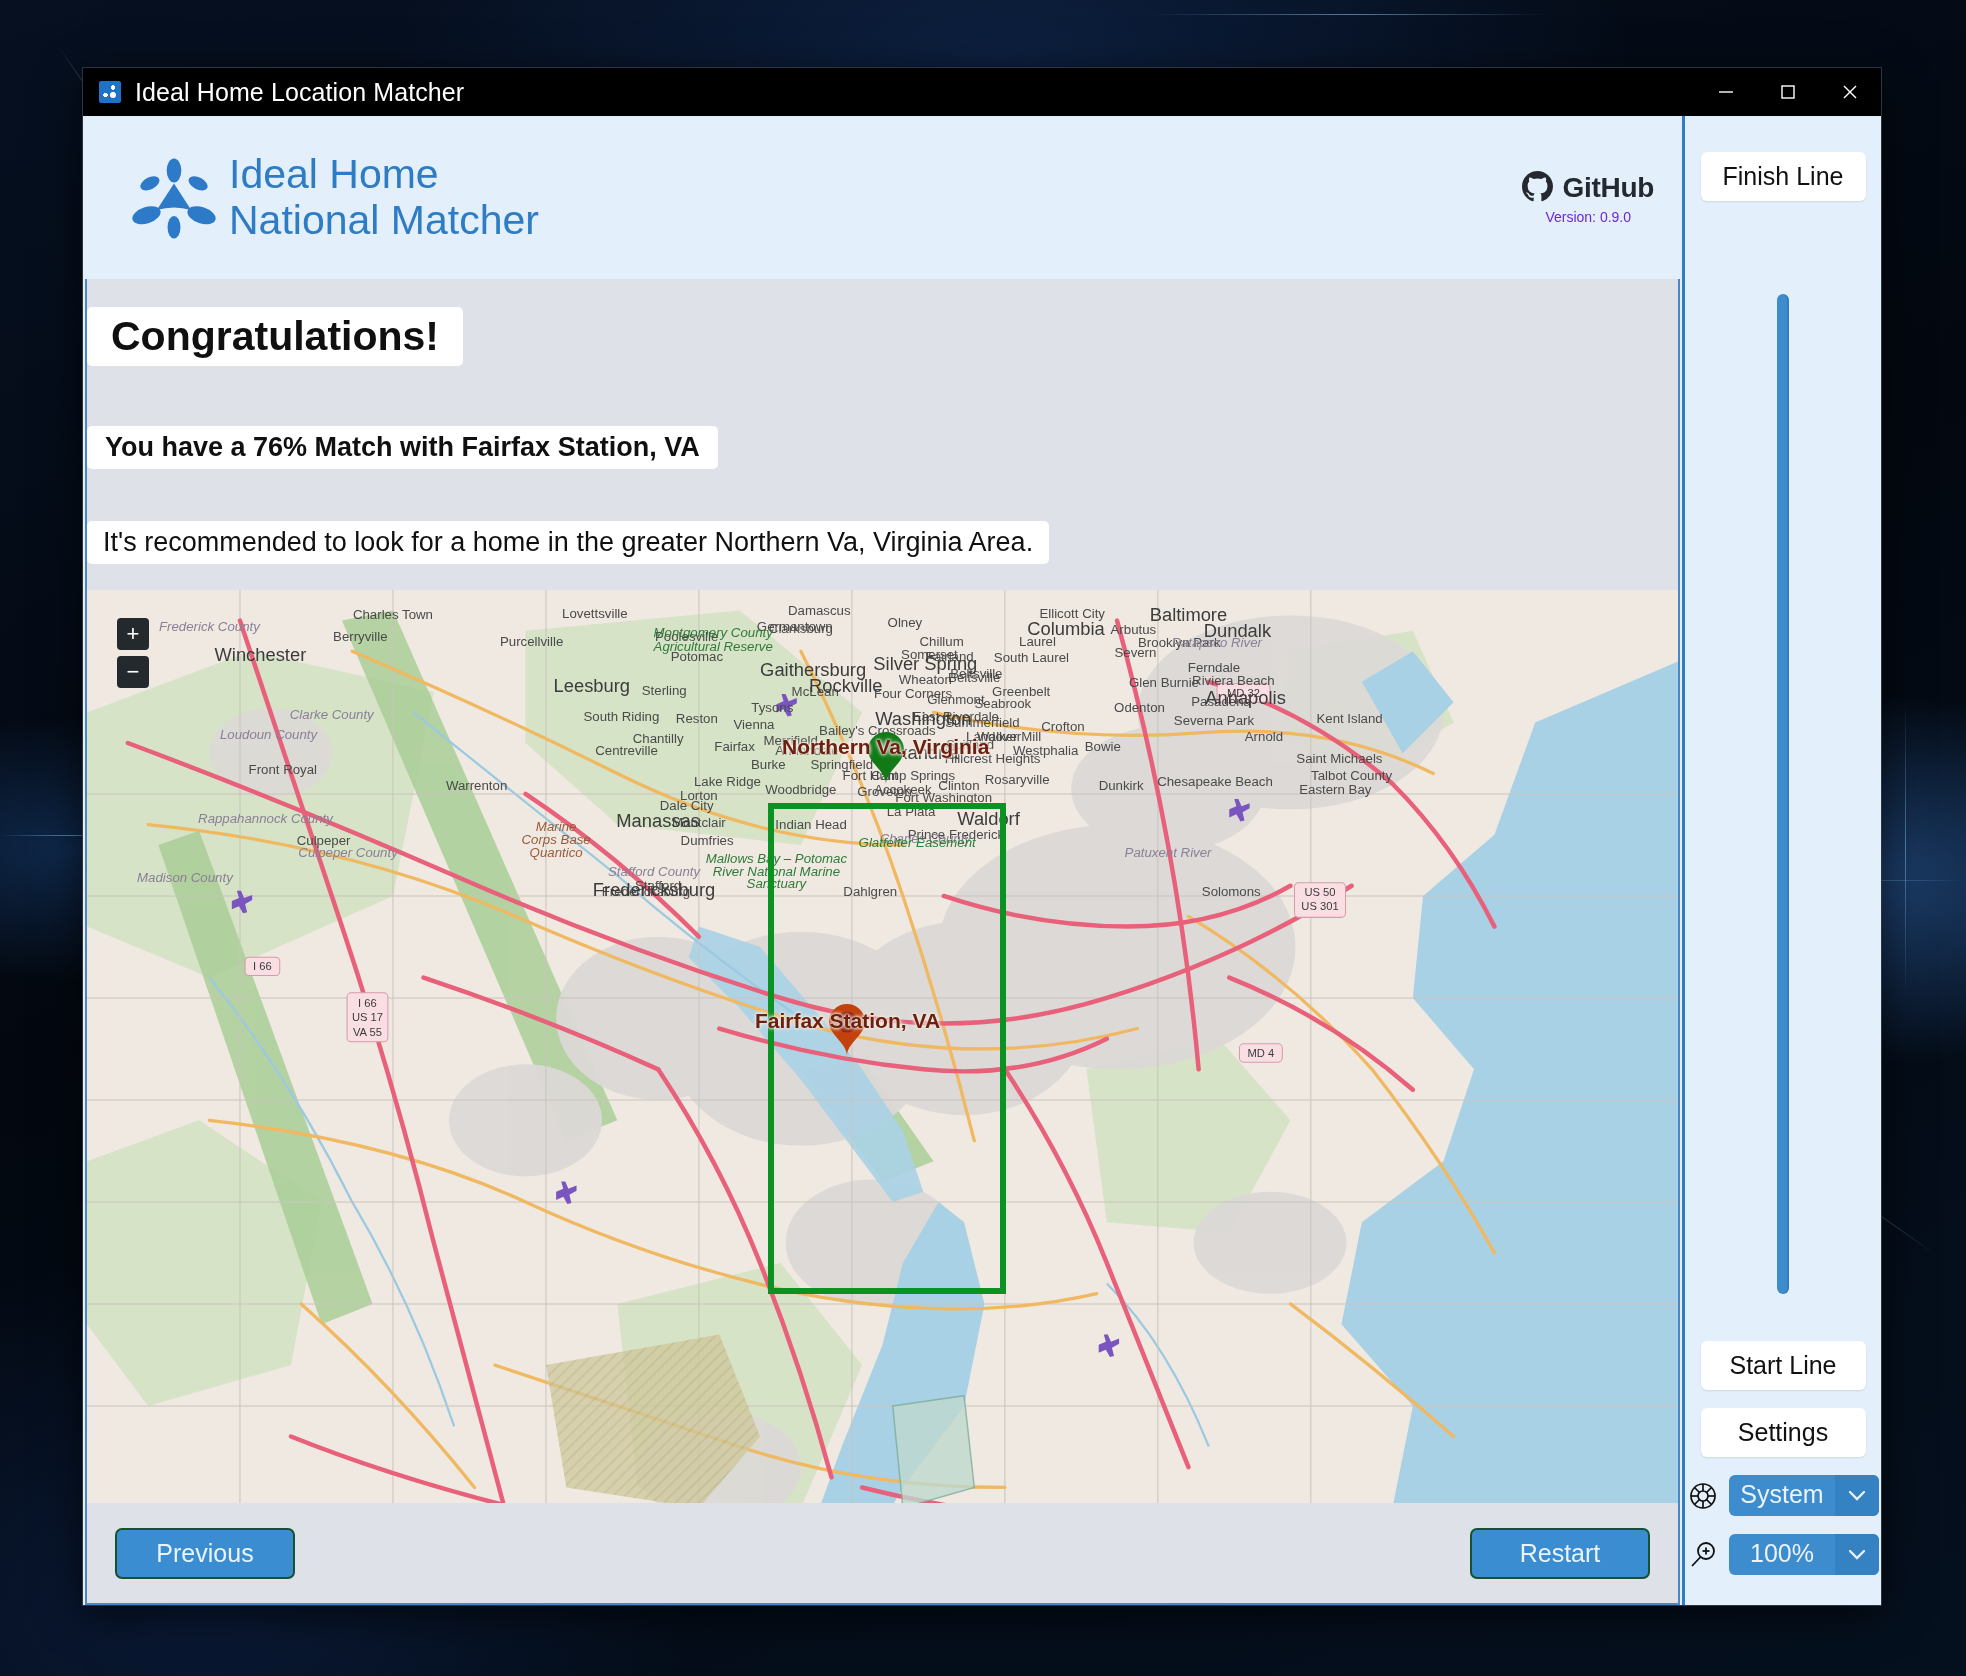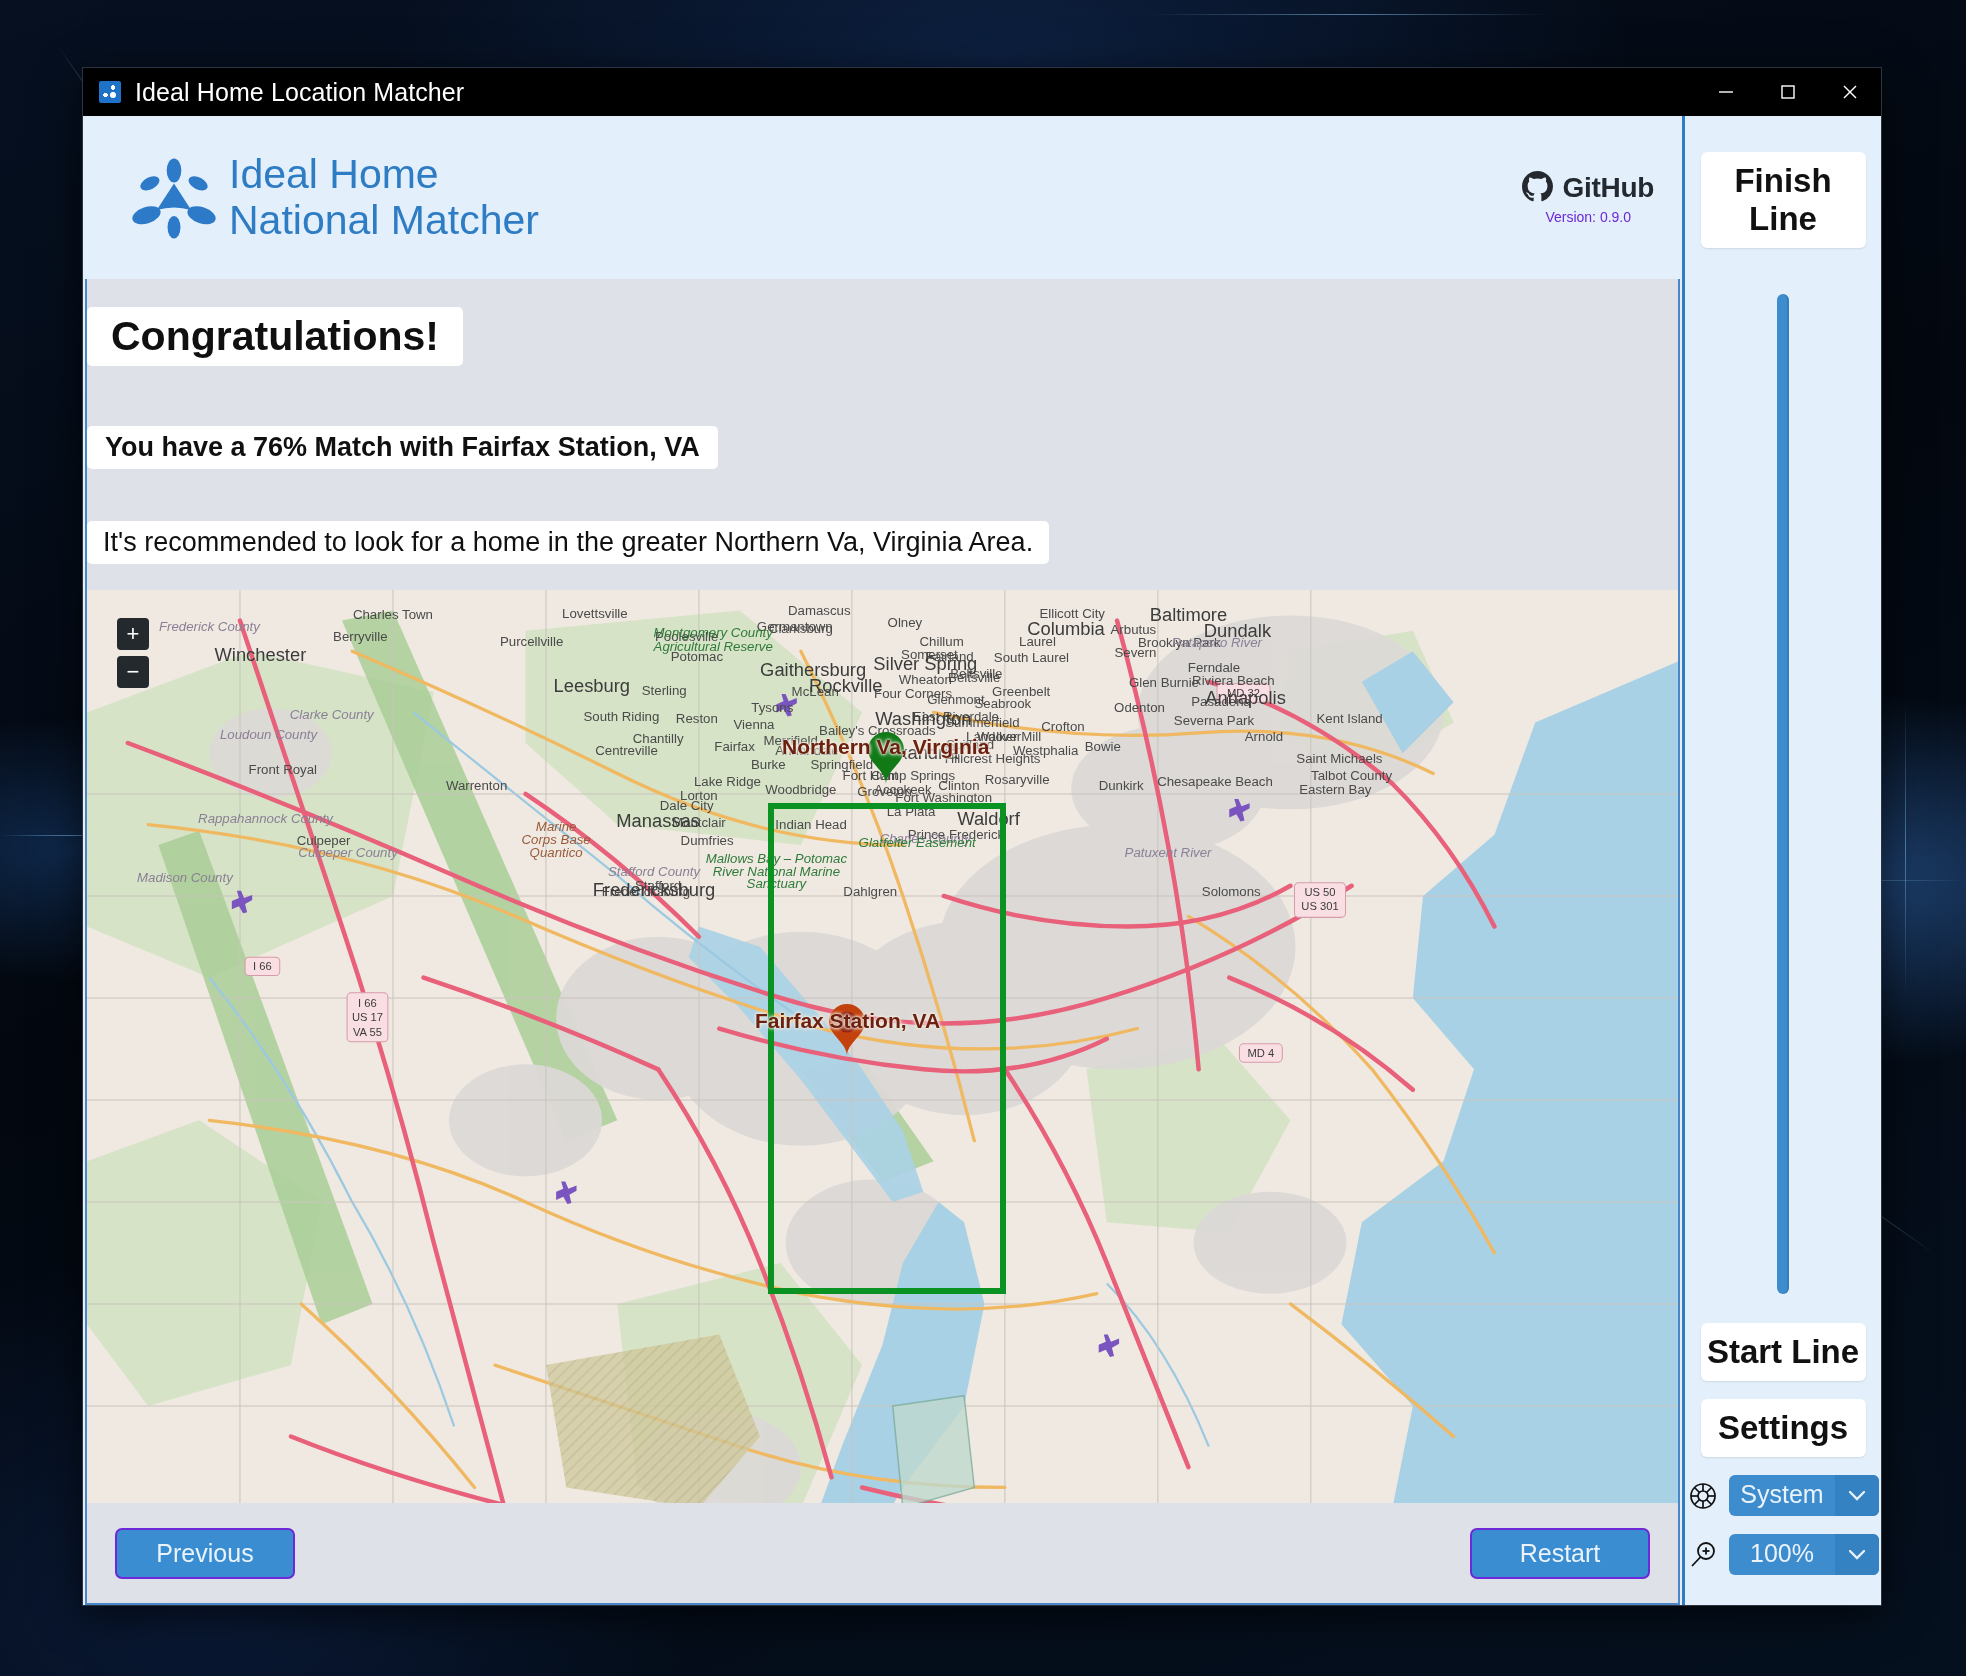--- a/index.html
+++ b/index.html
@@ -104,27 +104,27 @@
     font-size:21px;font-weight:bold;color:#6b2010;white-space:nowrap;
     text-shadow:0 0 3px #f2ece3,0 0 3px #f2ece3,0 0 5px #f2ece3;
   }
 
   
   #footer{
     flex:0 0 100px;background:#dfe1e9;border:2px solid #4a87c8;border-top:none;
     margin:0 2px 0 2px;display:flex;align-items:center;justify-content:space-between;padding:0 28px;
   }
   .navbtn{
-    background:#3a8dd0;color:#eaf3fb;border:2px solid #6d28d9;border-radius:7px;
+    background:#3a8dd0;color:#eaf3fb;border:2px solid #14532d;border-radius:7px;
     font-size:25px;padding:9px 0;width:180px;text-align:center;font-family:"Liberation Sans",sans-serif;
   }
 
   
   .railbtn{
-    background:#fff;border:none;border-radius:6px;color:#111;font-weight:bold;font-size:33px;
+    background:#fff;border:none;border-radius:6px;color:#111;font-weight:normal;font-size:25px;
     padding:10px 0;width:165px;text-align:center;box-shadow:0 1px 2px rgba(0,0,0,.10);
     font-family:"Liberation Sans",sans-serif;
   }
   #finishwrap{margin-top:36px;}
   .slidertrack{
     position:absolute;left:50%;transform:translateX(-50%);top:178px;width:12px;height:1000px;
     background:#3d8cce;border-radius:7px;box-shadow:inset -2px 0 0 rgba(0,0,0,.10);
   }
   #railbottom{position:absolute;bottom:0;left:0;right:0;padding-bottom:30px;display:flex;flex-direction:column;align-items:center;gap:18px;}
   .selrow{display:flex;align-items:center;gap:10px;}

